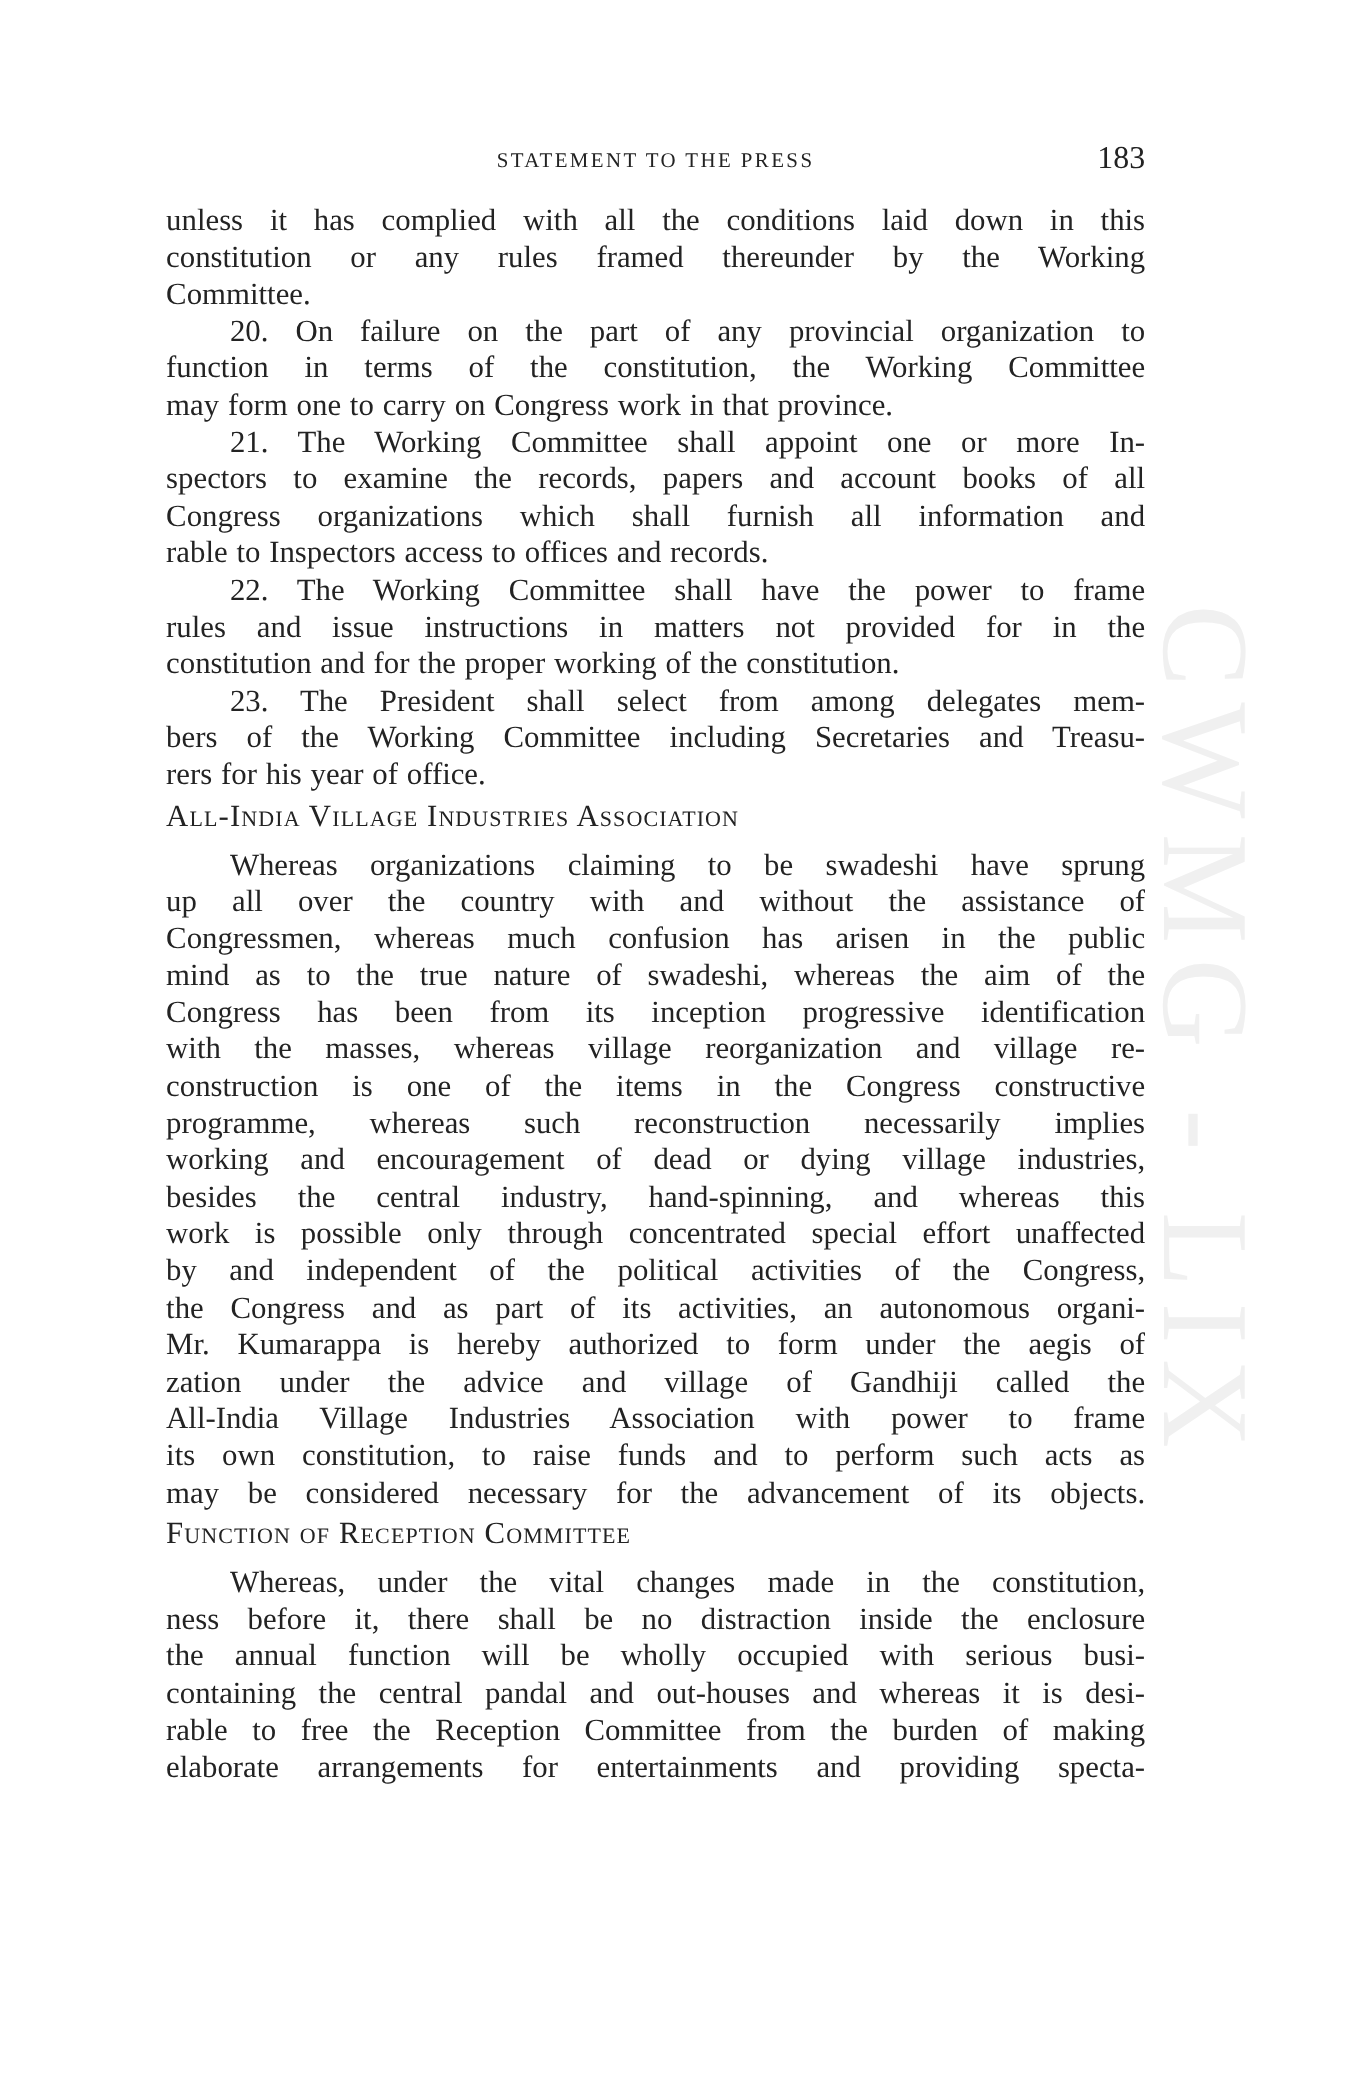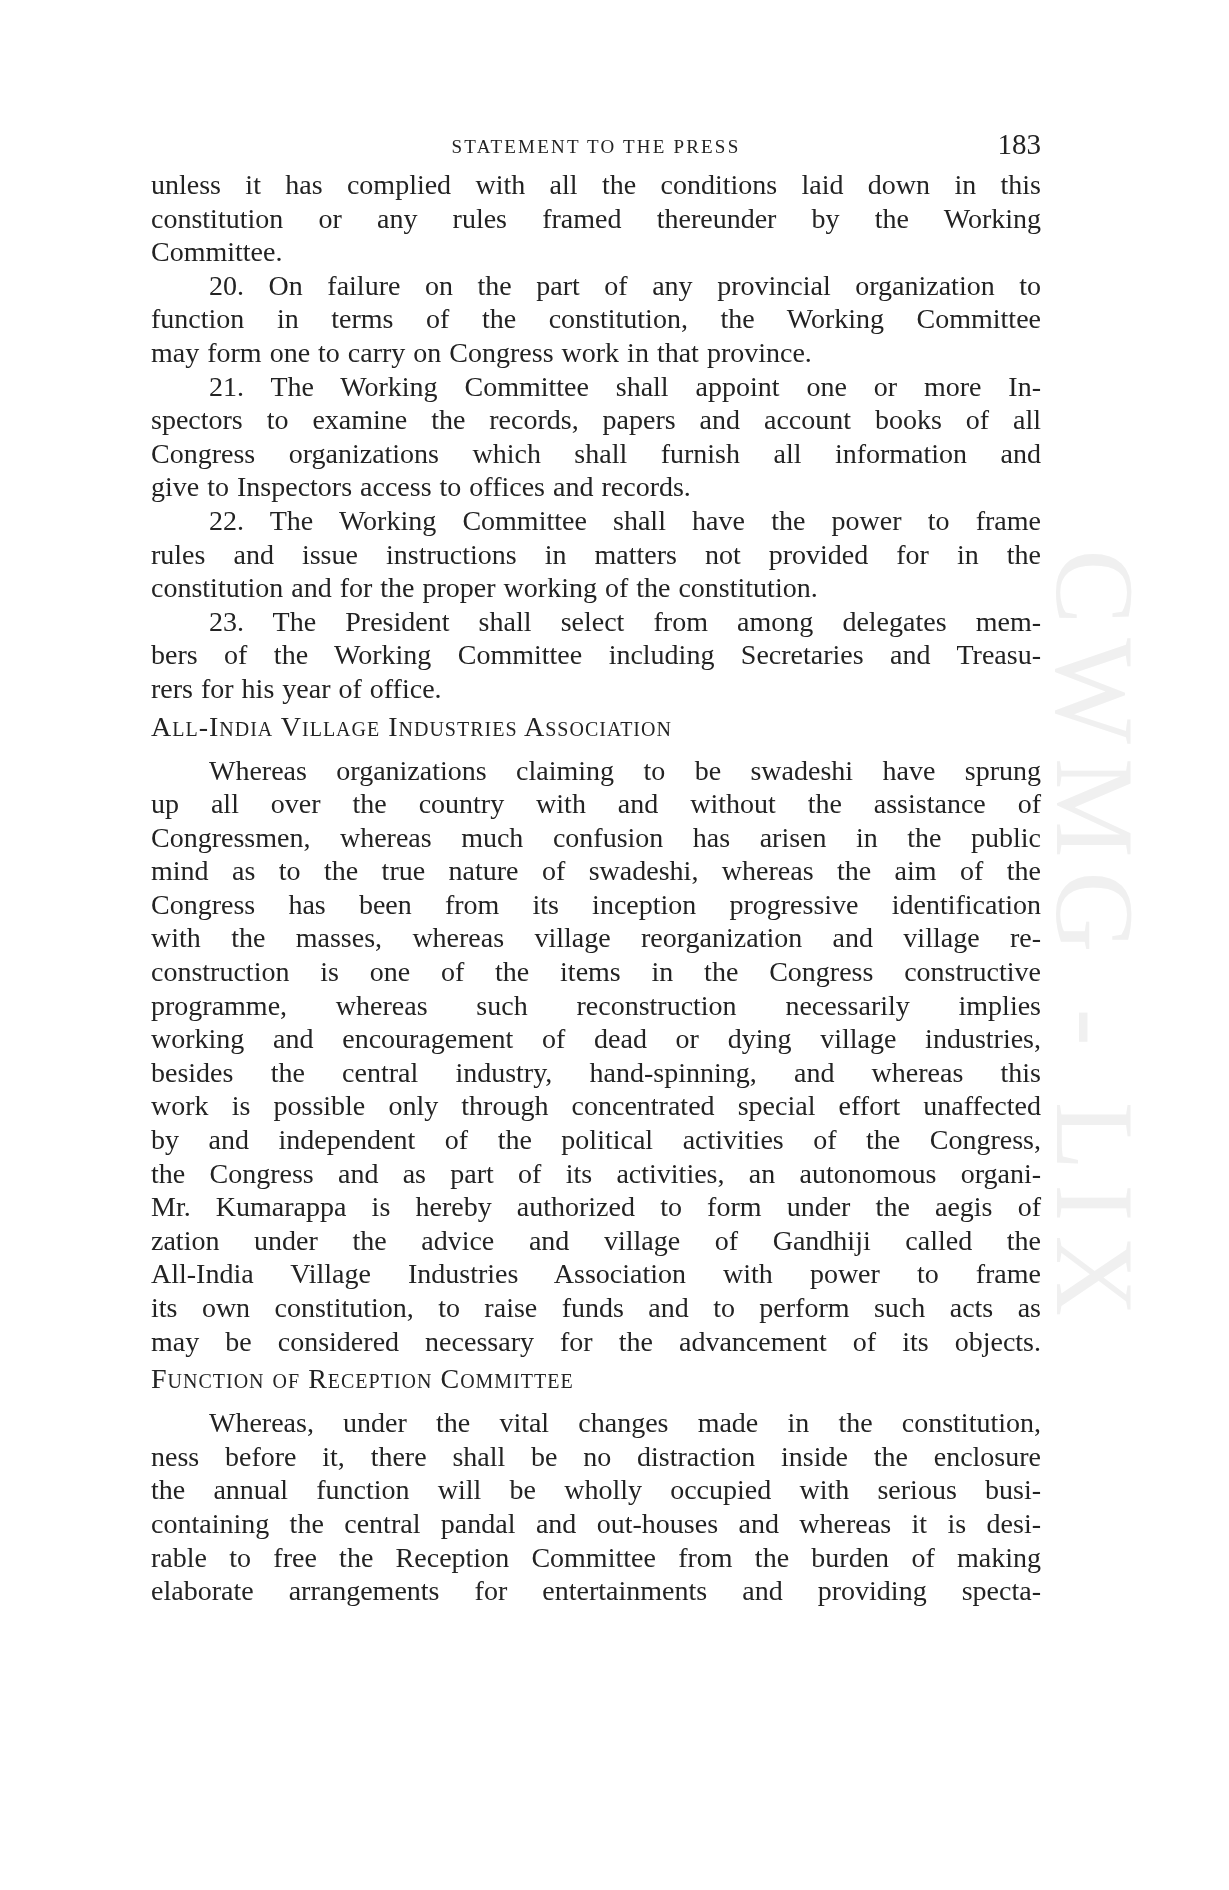--- a/index.html
+++ b/index.html
@@ -40,21 +40,21 @@
     .page {
       position: absolute;
       left: 151px;
       top: 128px;
       width: 890px;
       z-index: 1;
     }
     .running-head {
       position: relative;
       height: 40px;
-      margin-bottom: 0;
+      margin-bottom: 16px;
     }
     .running-title {
       position: absolute;
       left: 0;
       right: 0;
       top: 8px;
       text-align: center;
       font-size: 19px;
       letter-spacing: 2.2px;
       text-transform: uppercase;
@@ -119,21 +119,21 @@
   <div class="text para-block">
     <span class="line indent">20. On failure on the part of any provincial organization to</span>
     <span class="line">function in terms of the constitution, the Working Committee</span>
     <span class="line last">may form one to carry on Congress work in that province.</span>
   </div>
 
   <div class="text para-block">
     <span class="line indent">21. The Working Committee shall appoint one or more In-</span>
     <span class="line">spectors to examine the records, papers and account books of all</span>
     <span class="line">Congress organizations which shall furnish all information and</span>
-    <span class="line last">give to Inspectors access to offices and records.</span>
+    <span class="line last">rable to Inspectors access to offices and records.</span>
   </div>
 
   <div class="text para-block">
     <span class="line indent">22. The Working Committee shall have the power to frame</span>
     <span class="line">rules and issue instructions in matters not provided for in the</span>
     <span class="line last">constitution and for the proper working of the constitution.</span>
   </div>
 
   <div class="text para-block">
     <span class="line indent">23. The President shall select from among delegates mem-</span>

